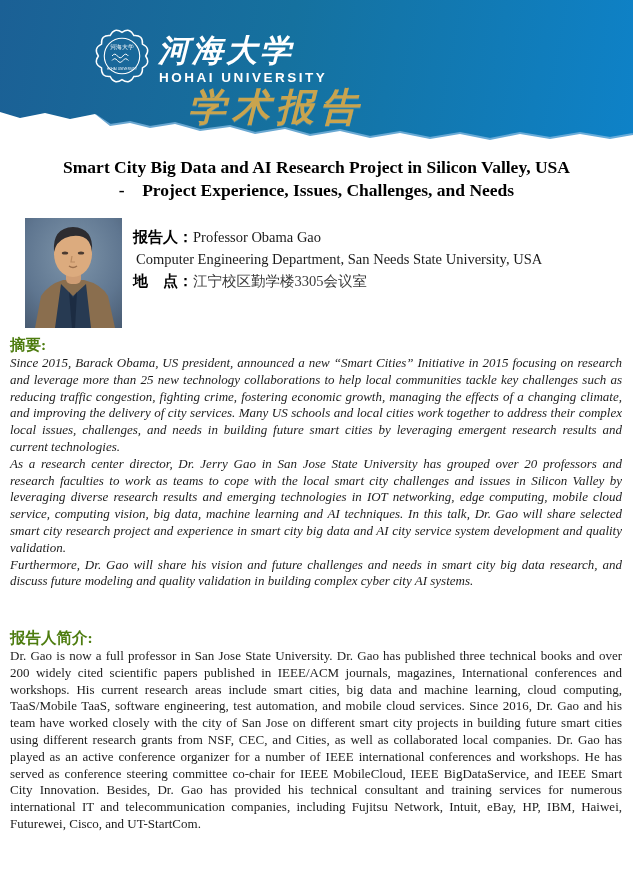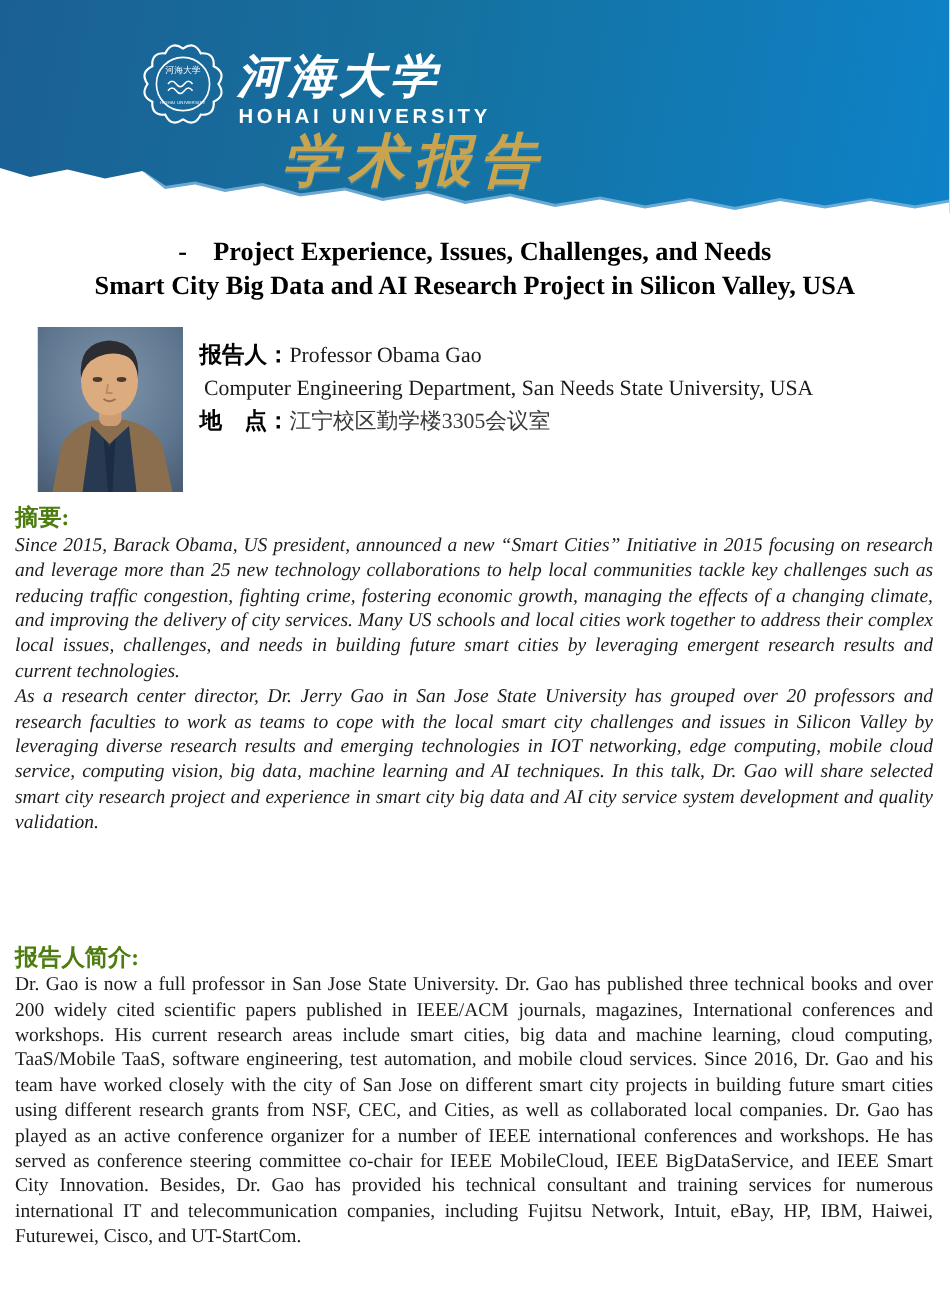--- a/index.html
+++ b/index.html
@@ -86,22 +86,22 @@
   <div class="uni-en">HOHAI UNIVERSITY</div>
   <div class="banner-title">学术报告</div>
 
   <svg class="tear" viewBox="0 0 633 142" preserveAspectRatio="none">
     <polyline points="95,116 110,126 130,123 150,128 175,124 200,131 230,127 255,134 285,129 310,136 340,131 370,138 400,133 430,139 460,134 490,140 520,134 550,139 580,134 610,139 633,135" fill="none" stroke="#7fb6de" stroke-width="4" opacity="0.8"></polyline>
     <polygon points="0,112 20,118 45,113 70,119 95,114 110,126 130,123 150,128 175,124 200,131 230,127 255,134 285,129 310,136 340,131 370,138 400,133 430,139 460,134 490,140 520,134 550,139 580,134 610,139 633,135 633,142 0,142" fill="#ffffff"></polygon>
   </svg>
 </div>
 
 <div class="title">
+  <div>Smart City Big Data and AI Research Project in Silicon Valley, USA</div>
   <div>-&nbsp;&nbsp;&nbsp;&nbsp;Project Experience, Issues, Challenges, and Needs</div>
-  <div>Smart City Big Data and AI Research Project in Silicon Valley, USA</div>
 </div>
 
 <div class="photo">
   <svg viewBox="0 0 97 110">
     <defs>
       <radialGradient id="pbg" cx="50%" cy="35%" r="85%">
         <stop offset="0%" stop-color="#7e95aa"></stop>
         <stop offset="60%" stop-color="#5f7690"></stop>
         <stop offset="100%" stop-color="#46586e"></stop>
       </radialGradient>
@@ -131,18 +131,19 @@
   <div class="indent">Computer Engineering Department, San Needs State University, USA</div>
   <div>
     <span class="lbl">地　点：</span><span class="cjk-light">江宁校区勤学楼3305会议室</span>
   </div>
 </div>
 
 <div class="sec-heading" id="abstract-heading">摘要:</div>
 <div class="paras" id="abstract-body">
   <p>Since 2015, Barack Obama, US president, announced a new “Smart Cities” Initiative in 2015 focusing on research and leverage more than 25 new technology collaborations to help local communities tackle key challenges such as reducing traffic congestion, fighting crime, fostering economic growth, managing the effects of a changing climate, and improving the delivery of city services. Many US schools and local cities work together to address their complex local issues, challenges, and needs in building future smart cities by leveraging emergent research results and current technologies.</p>
   <p>As a research center director, Dr. Jerry Gao in San Jose State University has grouped over 20 professors and research faculties to work as teams to cope with the local smart city challenges and issues in Silicon Valley by leveraging diverse research results and emerging technologies in IOT networking, edge computing, mobile cloud service, computing vision, big data, machine learning and AI techniques. In this talk, Dr. Gao will share selected smart city research project and experience in smart city big data and AI city service system development and quality validation.</p>
+  <p>Furthermore, Dr. Gao will share his vision and future challenges and needs in smart city big data research, and discuss future modeling and quality validation in building complex cyber city AI systems.</p>
 </div>
 
 <div class="sec-heading" id="bio-heading">报告人简介:</div>
 <div class="paras" id="bio-body">
   <p>Dr. Gao is now a full professor in San Jose State University. Dr. Gao has published three technical books and over 200 widely cited scientific papers published in IEEE/ACM journals, magazines, International conferences and workshops. His current research areas include smart cities, big data and machine learning, cloud computing, TaaS/Mobile TaaS, software engineering, test automation, and mobile cloud services. Since 2016, Dr. Gao and his team have worked closely with the city of San Jose on different smart city projects in building future smart cities using different research grants from NSF, CEC, and Cities, as well as collaborated local companies. Dr. Gao has played as an active conference organizer for a number of IEEE international conferences and workshops. He has served as conference steering committee co-chair for IEEE MobileCloud, IEEE BigDataService, and IEEE Smart City Innovation. Besides, Dr. Gao has provided his technical consultant and training services for numerous international IT and telecommunication companies, including Fujitsu Network, Intuit, eBay, HP, IBM, Haiwei, Futurewei, Cisco, and UT-StartCom.</p>
 </div>
 
 </body></html>

